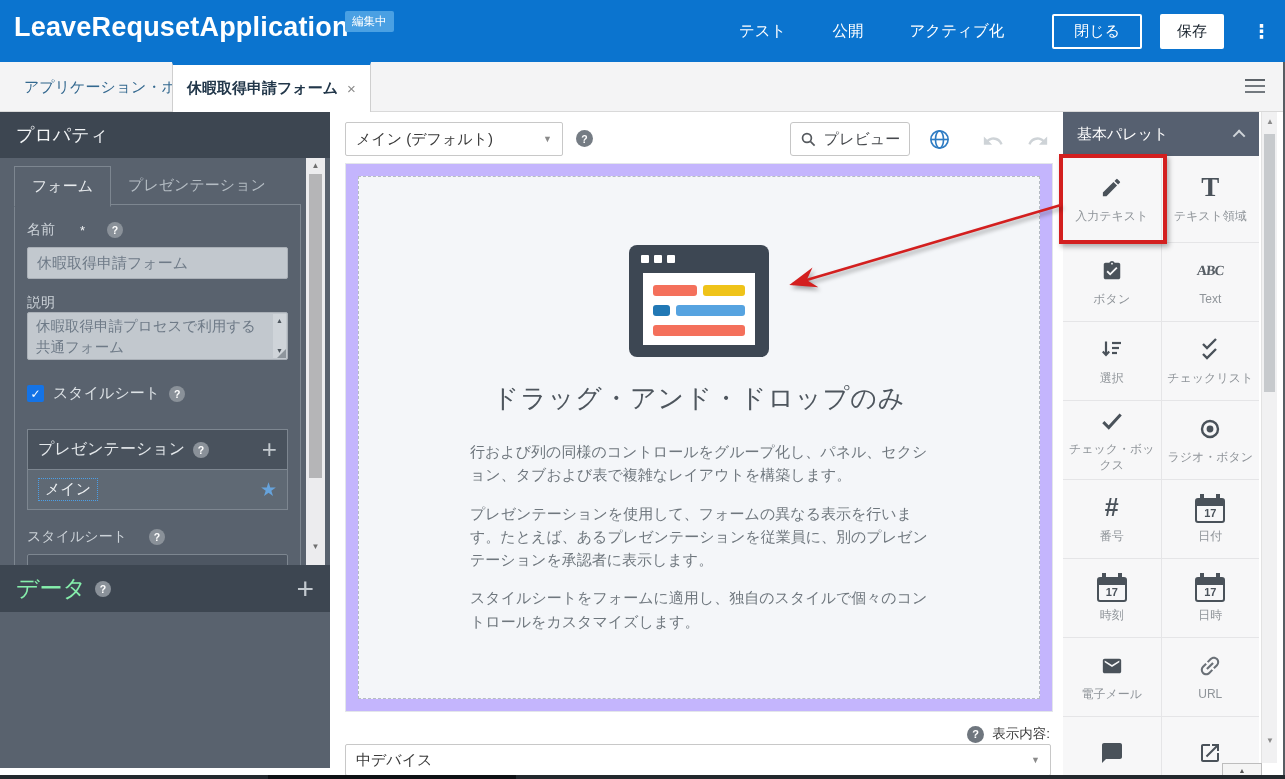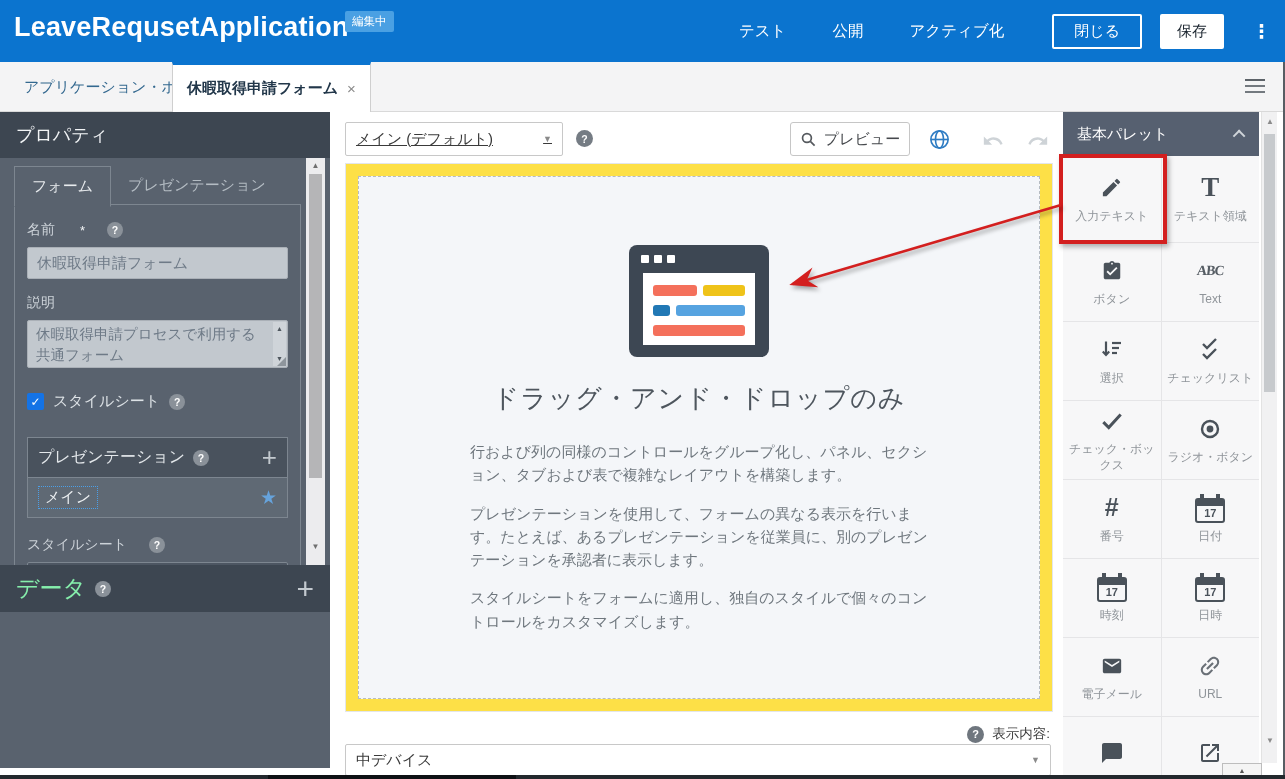--- a/index.html
+++ b/index.html
@@ -31,21 +31,21 @@
   .props-body { position:absolute; left:0; top:158px; width:330px; height:407px; background:#59626e; overflow:hidden; }
   .props-tabs { position:absolute; left:14px; top:8px; display:flex; z-index:2; }
   .ptab { font-size:15px; padding:10px 17px; cursor:pointer; }
   .ptab.on { color:#e8ebee; border:1px solid #7d8690; border-bottom:1px solid #59626e; background:#59626e; margin-bottom:-1px; }
   .ptab.off { color:#b4bcc3; }
   .form-box { position:absolute; left:14px; top:46px; width:287px; height:400px; border:1px solid #7d8690; padding:12px; }
   .flabel { color:#ccd2d8; font-size:14px; display:flex; align-items:center; gap:22px; }
   .req { color:#f2f4f6; font-size:13px; margin-left:3px; }
   .qmark { width:16px; height:16px; border-radius:50%; background:#8a9199; color:#fdfdfd; font-size:10.5px; font-weight:bold; display:inline-flex; align-items:center; justify-content:center; flex:0 0 auto; }
   .tinput { width:100%; height:32px; background:#c2c8ce; border:1px solid #aab0b7; border-radius:2px; color:#6e7a87; font-size:15px; padding:0 9px; margin-top:8px; font-family:inherit; }
-  .tarea { position:relative; width:100%; height:48px; background:#c2c8ce; border:1px solid #aab0b7; border-radius:2px; color:#6e7a87; font-size:14.5px; padding:3px 18px 3px 8px; margin-top:8px; line-height:1.45; overflow:hidden; }
+  .tarea { position:relative; width:100%; height:48px; background:#c2c8ce; border:1px solid #aab0b7; border-radius:2px; color:#6e7a87; font-size:14.5px; padding:3px 18px 3px 8px; line-height:1.45; overflow:hidden; }
   .tarea .mini-scroll { position:absolute; right:1px; top:1px; bottom:1px; width:13px; background:#cfd4d9; display:flex; flex-direction:column; justify-content:space-between; align-items:center; font-size:7px; color:#4e565e; padding:2px 0; }
   .tarea .resize { position:absolute; right:1px; bottom:1px; width:0; height:0; border-left:9px solid transparent; border-bottom:9px solid #8e959c; }
   .chk-row { display:flex; align-items:center; gap:9px; margin-top:24px; }
   .chk { width:17px; height:17px; background:#1473e6; border-radius:2px; color:#fff; font-size:12px; display:flex; align-items:center; justify-content:center; cursor:pointer; }
   .chk-label { color:#dde2e6; font-size:15px; }
   .pres-box { margin-top:26px; border:1px solid #7d8690; }
   .pres-head { background:#49525d; border-bottom:1px solid #7d8690; display:flex; align-items:center; padding:9px 10px; gap:8px; }
   .pres-title { color:#e4e8eb; font-size:16px; }
   .plus { margin-left:auto; color:#c3c9cf; font-size:26px; font-weight:300; line-height:.8; cursor:pointer; }
   .pres-item { background:#5f6974; display:flex; align-items:center; padding:8px 10px; }
@@ -58,27 +58,27 @@
   .props-scroll .thumb { position:absolute; left:3px; top:16px; width:13px; height:304px; background:#b5b5b7; cursor:pointer; }
   .data-header { position:absolute; left:0; top:565px; width:330px; height:47px; background:#3d4651; display:flex; align-items:center; padding:0 16px; gap:9px; }
   .data-title { color:#86efac; font-size:23px; }
   .data-plus { margin-left:auto; color:#c3c9cf; font-size:30px; font-weight:300; line-height:.8; cursor:pointer; }
   .sidebar-lower { position:absolute; left:0; top:612px; width:330px; height:156px; background:#59626e; }
 
   
   .canvas { position:absolute; left:330px; top:112px; width:733px; height:667px; background:#fff; }
   .sel { border:1px solid #c8c8c8; border-radius:2px; background:#fff; display:flex; align-items:center; padding:0 10px; font-size:15px; color:#3a3a3a; cursor:pointer; }
   .sel .caret { margin-left:auto; color:#8a8a8a; font-size:9px; }
-  .sel-pres { position:absolute; left:15px; top:10px; width:218px; height:34px;text-decoration:underline; }
+  .sel-pres { position:absolute; left:15px; top:10px; width:218px; height:34px; }
   .help-toolbar { position:absolute; left:246px; top:18px; width:17px; height:17px; background:#757c84; }
   .preview-btn { position:absolute; left:460px; top:10px; width:120px; height:34px; border:1px solid #c6c6c6; border-radius:3px; background:#fff; display:flex; align-items:center; justify-content:center; gap:7px; font-size:15px; color:#45484c; cursor:pointer; }
   .globe { position:absolute; left:598px; top:16px; cursor:pointer; }
   .undo { position:absolute; left:652px; top:18px; cursor:default; }
   .redo { position:absolute; left:697px; top:18px; cursor:default; }
-  .panel { position:absolute; left:15px; top:51px; width:708px; height:549px; background:#fde047; border:1px solid #e3e6ea;padding-left:28px; }
+  .panel { position:absolute; left:15px; top:51px; width:708px; height:549px; background:#c4b5fd; border:1px solid #e3e6ea;padding-left:28px; }
   .dashed { position:absolute; left:12px; top:12px; right:12px; bottom:12px; border:1px dashed #b6bcc3; background:#f4f6f9; overflow:hidden; }
   .browser-ico { width:140px; height:112px; background:#3d4753; border-radius:8px; margin:68px auto 0; position:relative; }
   .browser-ico .dot { position:absolute; top:10px; width:8px; height:8px; background:#fff; border-radius:1px; }
   .browser-ico .content { position:absolute; left:14px; right:14px; top:28px; bottom:12px; background:#fff; }
   .bar { position:absolute; height:11px; border-radius:3px; }
   .empty-head { text-align:center; font-size:26px; color:#4e565e; margin-top:24px; letter-spacing:1px; }
   .empty-paras { width:458px; margin:24px auto 0; }
   .empty-paras p { font-size:15px; color:#6f777e; line-height:1.55; margin-bottom:15px; }
   .display-row { position:absolute; right:13px; top:613px; display:flex; align-items:center; gap:8px; font-size:13.5px; color:#3c3c3c; }
   .display-row .qmark2 { width:17px; height:17px; border-radius:50%; background:#6f767e; color:#fff; font-size:11px; font-weight:bold; display:inline-flex; align-items:center; justify-content:center; }

